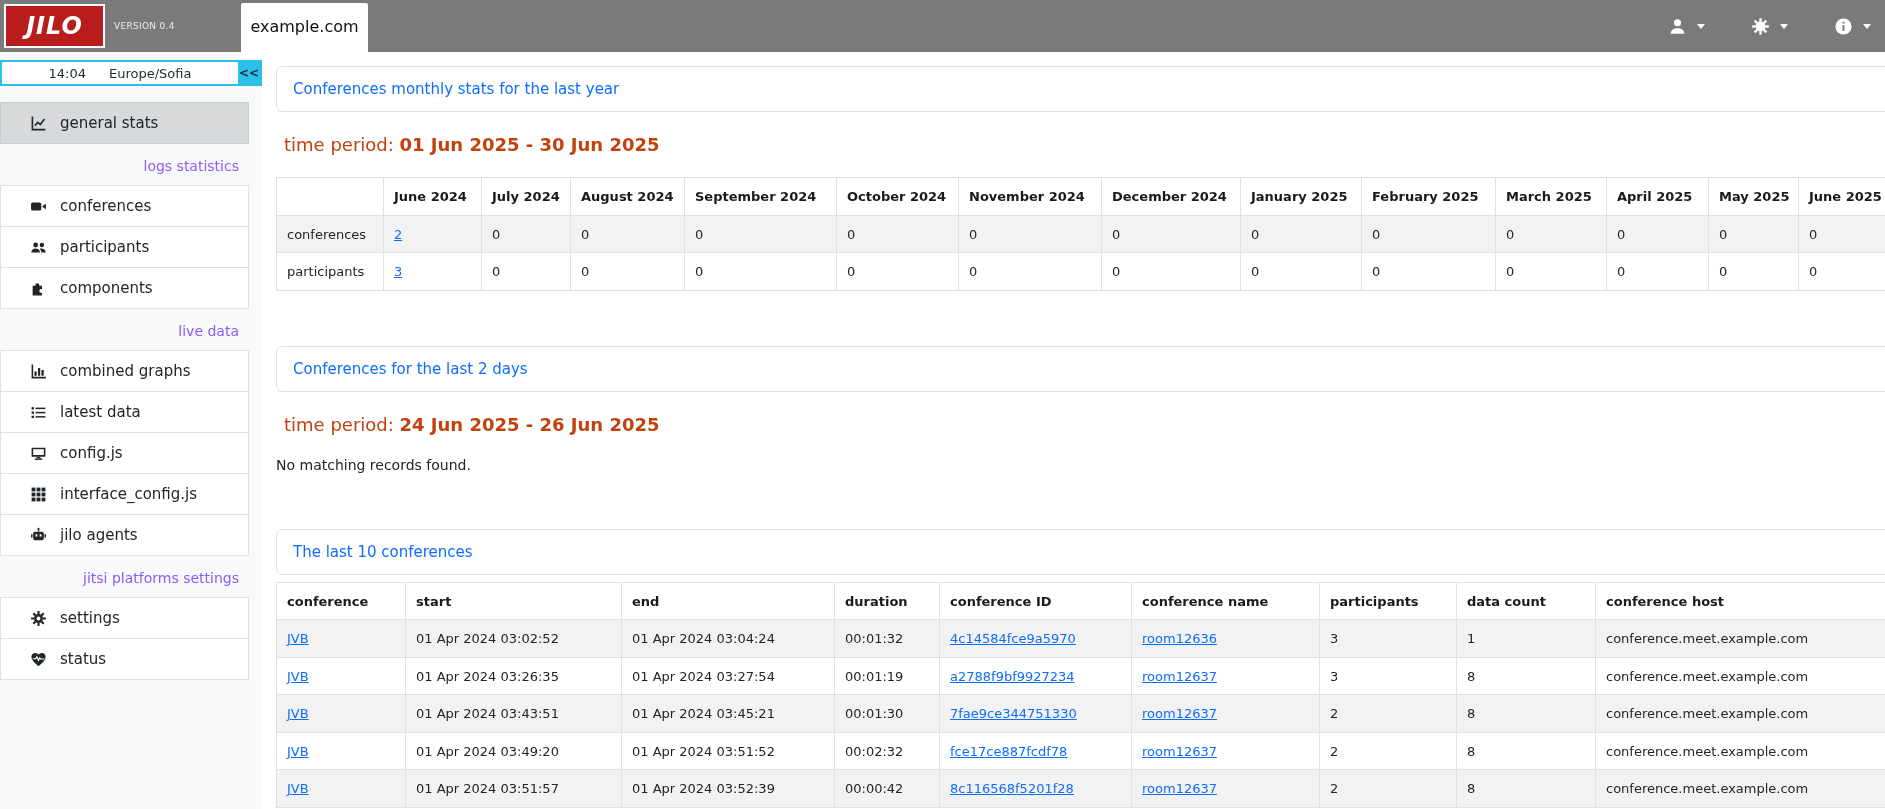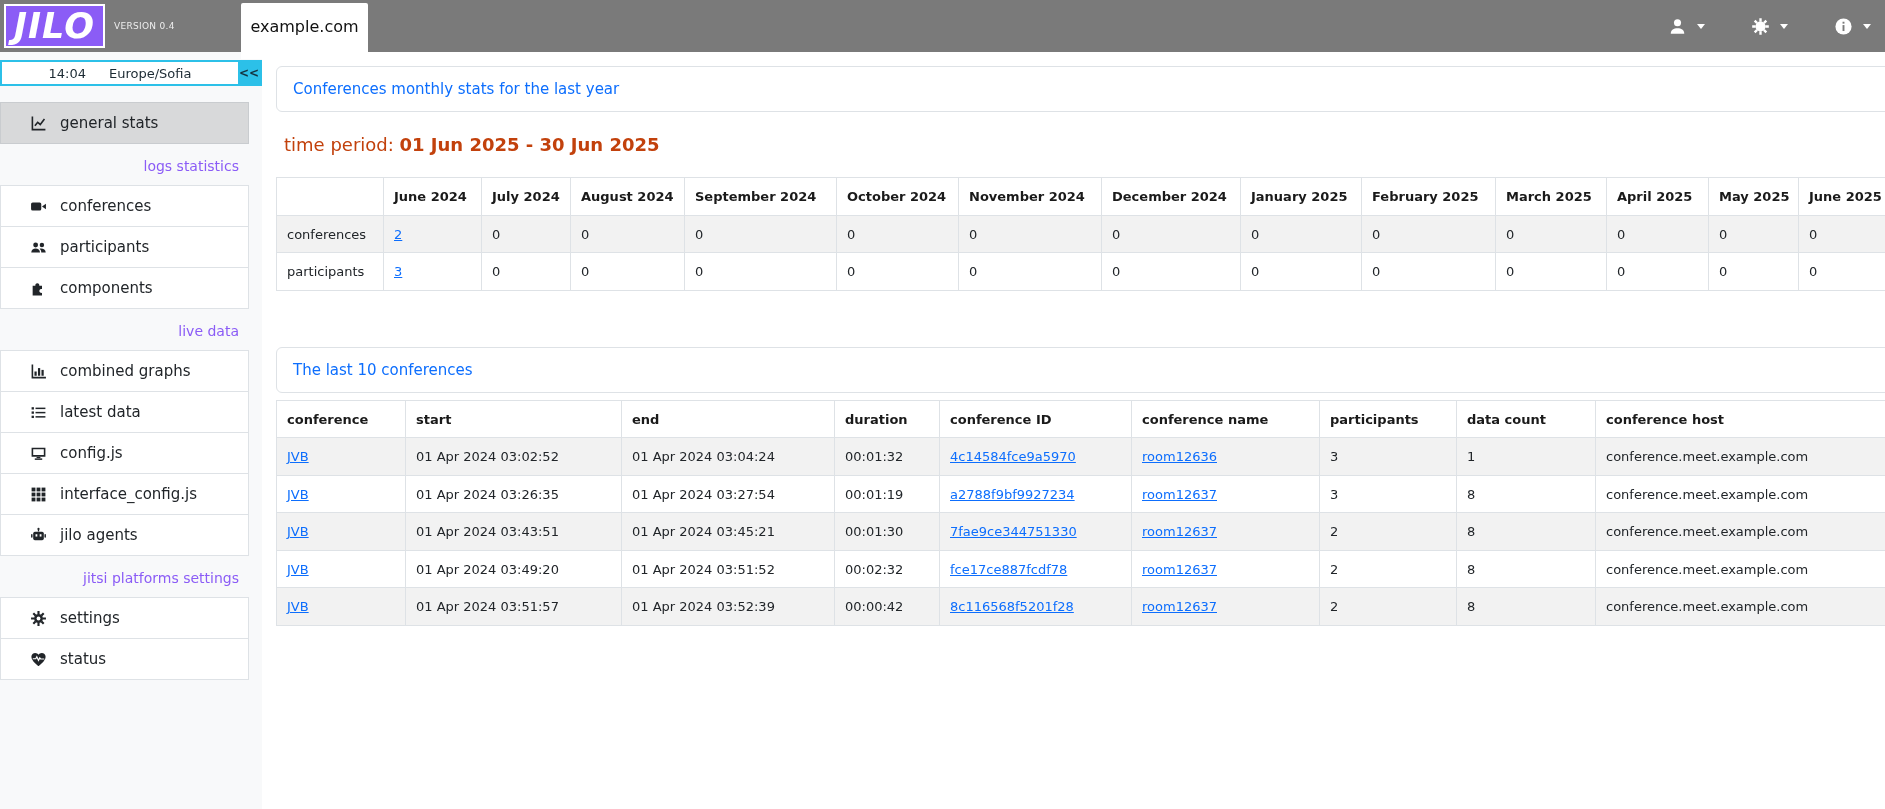--- a/index.html
+++ b/index.html
@@ -3,22 +3,22 @@
 <meta charset="utf-8">
 <style>
   * { box-sizing: border-box; margin: 0; padding: 0; }
   html,body { width: 1885px; height: 809px; overflow: hidden; }
   body {
     font-family: "DejaVu Sans", "Liberation Sans", sans-serif;
     background: #fff; color: #212529; position: relative; font-size: 13px;
   }
   
   .topbar { position: absolute; left:0; top:0; width:1885px; height:52px; background:#7a7a7a; z-index:5; }
-  .logo-box { position:absolute; left:4px; top:4px; width:101px; height:44px; background:#8b5cf6;
-    border:2px solid #fff; color:#fff; font-style:italic; font-weight:bold; font-size:35px;
+  .logo-box { position:absolute; left:4px; top:4px; width:101px; height:44px; background:#b91c1c;
+    border:2px solid #fff; color:#fff; font-style:italic; font-weight:bold; font-size:24px;
     display:flex; align-items:center; justify-content:center; letter-spacing:1px; }
   .version { position:absolute; left:114px; top:21px; font-size:9px; color:#ededed; letter-spacing:.3px; }
   .tab { position:absolute; left:241px; top:3px; width:127px; height:56px; background:#fff; z-index:6;
     display:flex; justify-content:center; padding-top:14px; font-size:16px; color:#111;
     border-radius:2px 2px 0 0; cursor:pointer; }
   .hmenus { position:absolute; right:14px; top:0; height:52px; display:flex; align-items:center; gap:46px; color:#fff; }
   .hmenu { display:flex; align-items:center; gap:10px; cursor:pointer; }
   .hmenu svg { display:block; }
   .caret { width:0; height:0; border-left:4.5px solid transparent; border-right:4.5px solid transparent; border-top:5px solid #fff; }
   
@@ -274,20 +274,30 @@
             <td>0</td>
             <td>0</td>
             <td>0</td>
             <td>0</td>
             <td>0</td>
           </tr>
         </tbody>
       </table>
   </div>
 
+  <div class="sec2">
+    <div class="panel">
+      <h2>Conferences for the last 2 days</h2>
+    </div>
+    <p class="period">
+      <span>time period:</span>
+      <b>24 Jun 2025 - 26 Jun 2025</b>
+    </p>
+    <p class="empty-msg">No matching records found.</p>
+  </div>
 
   <div class="sec3">
     <div class="panel">
       <h2>The last 10 conferences</h2>
     </div>
     <table id="conf-table">
         <colgroup>
           <col style="width:129px">
           <col style="width:216px">
           <col style="width:213px">

